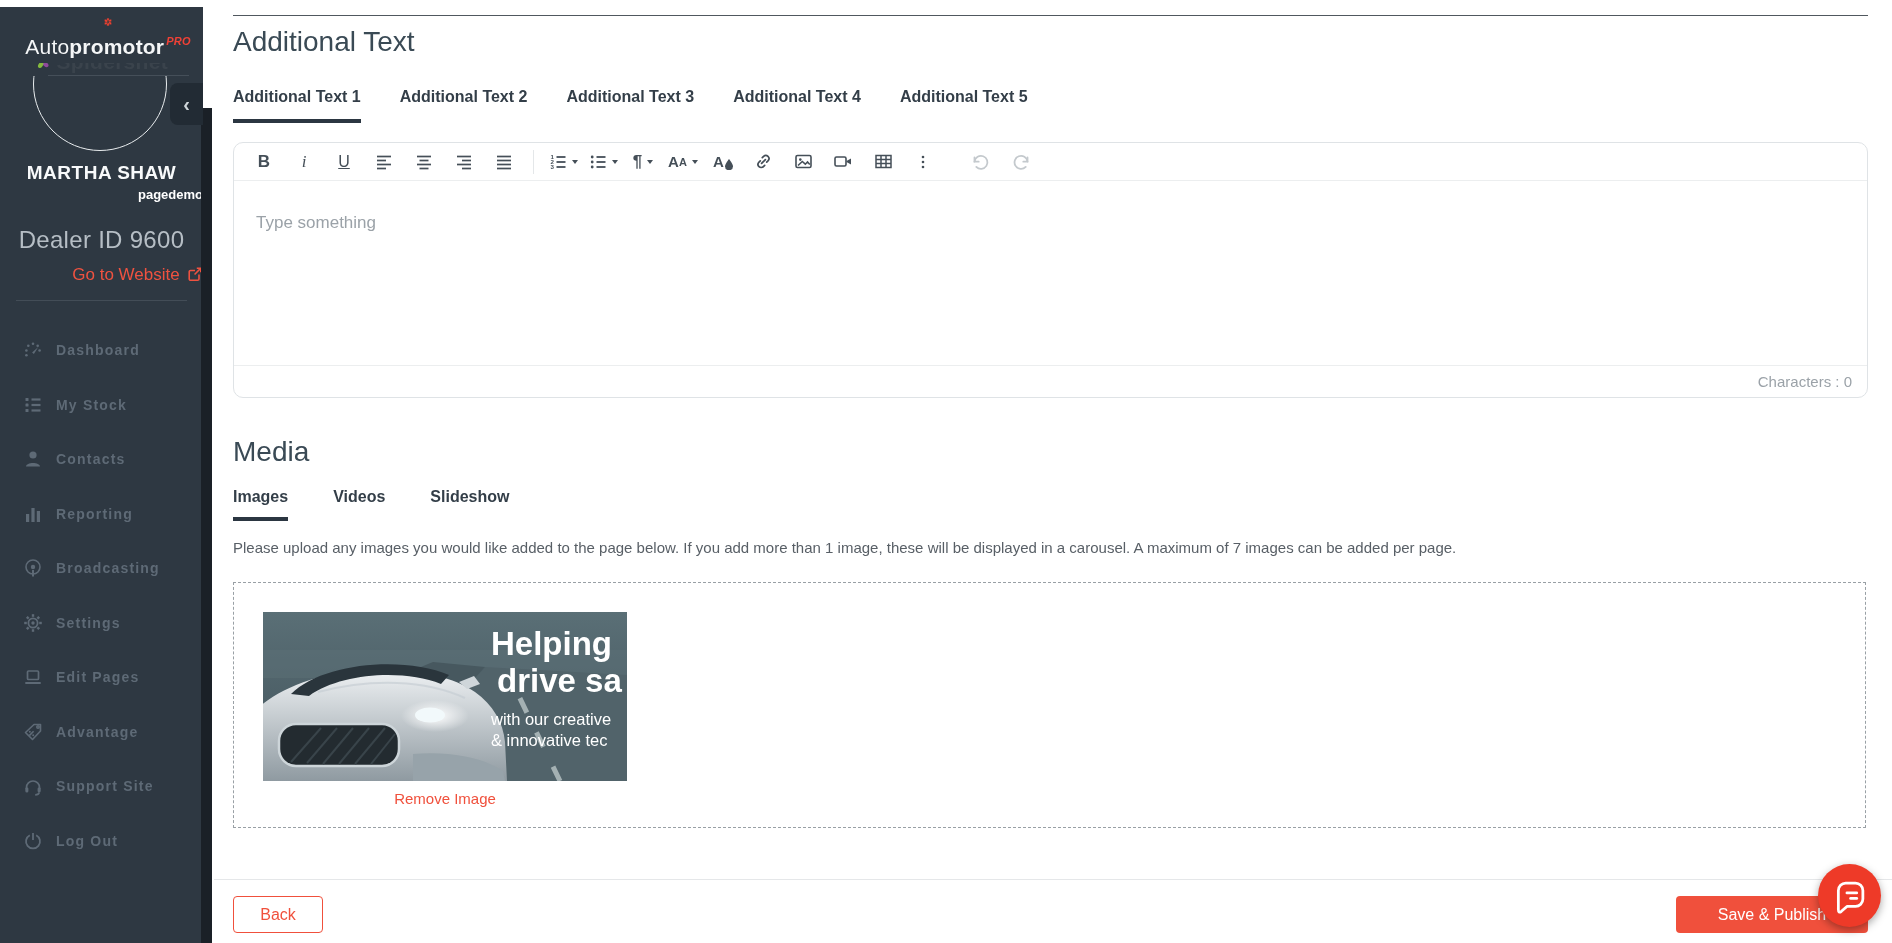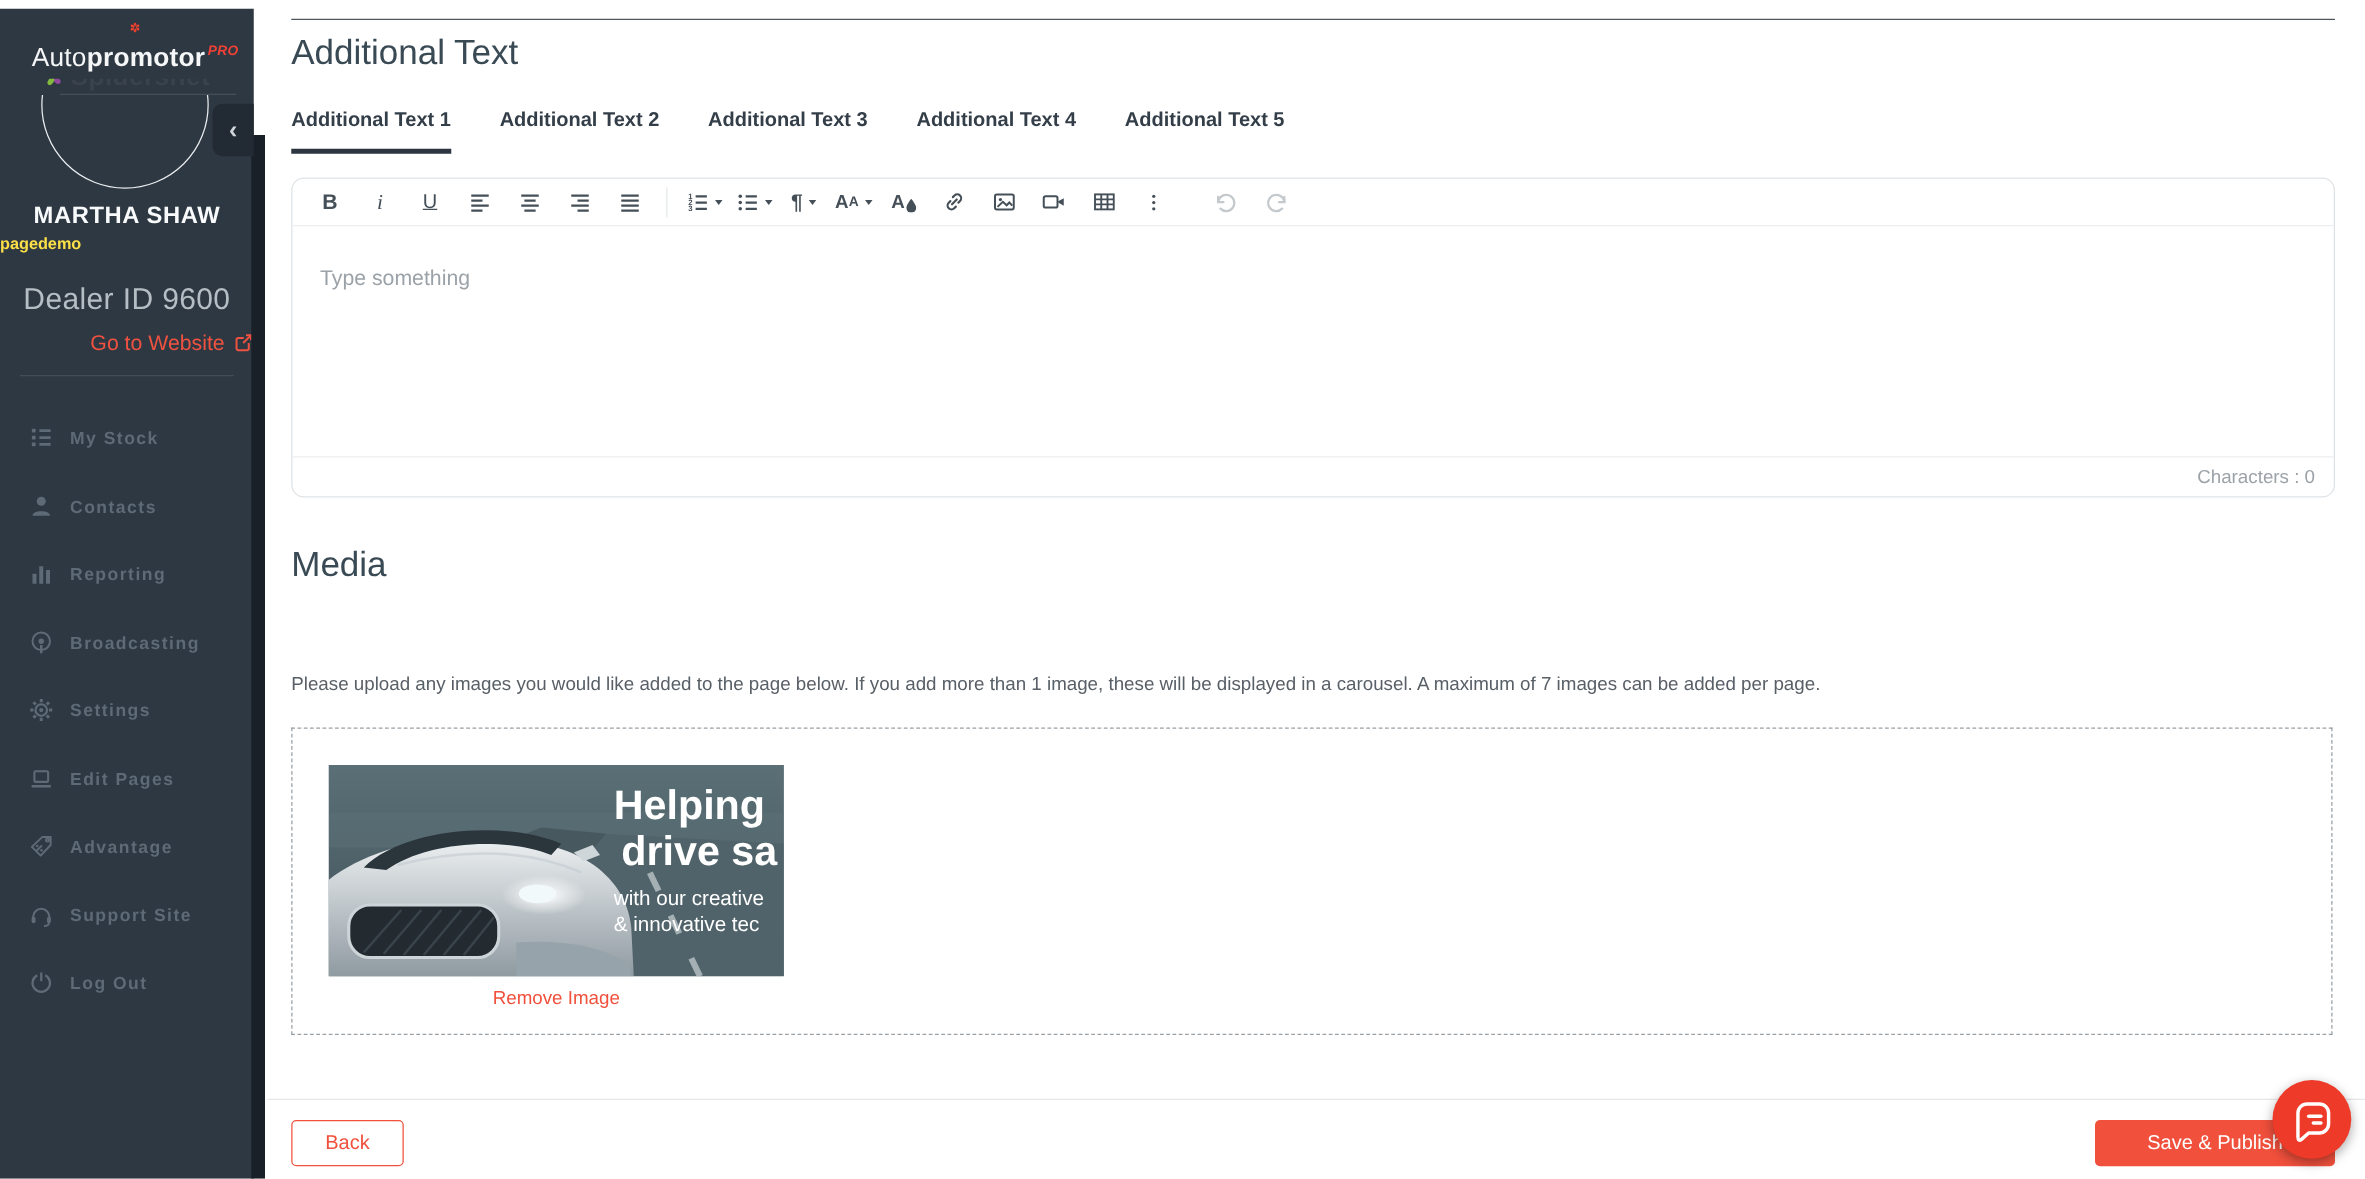--- a/index.html
+++ b/index.html
@@ -24,21 +24,21 @@
   .spidernet { position:absolute; left:36px; top:56px; width:132px; height:27px; overflow:hidden; }
   .spidernet-inner { display:flex; align-items:center; gap:7px; margin-top:-14px; }
   .spidernet-name { font-size:21px; font-weight:700; color:#3a434c; letter-spacing:.3px; }
 
   .collapse-tab { position:absolute; right:0; top:76px; width:33px; height:42px; background:#222b34;
                   border-radius:8px 0 0 8px; display:flex; align-items:center; justify-content:center;
                   color:#cfd5d9; font-size:20px; font-weight:700; cursor:pointer; z-index:7; }
 
   .user-name { position:absolute; top:155px; width:100%; text-align:center; color:#f8fafb;
                font-size:19px; font-weight:700; letter-spacing:.5px; }
-  .user-sub  { position:absolute; top:180px; width:100%; text-align:left; color:#fde047;
+  .user-sub  { position:absolute; top:180px; width:100%; text-align:right; color:#ffffff;
                font-size:13px; font-weight:700; }
   .dealer-id { position:absolute; top:219px; width:100%; text-align:center; color:#b6bec5;
                font-size:24px; font-weight:400; letter-spacing:.3px; }
   .website-link { position:absolute; top:258px; width:100%; text-align:center; color:#ef5240;
                   font-size:17px; cursor:pointer;margin-left:36px; }
   .website-link svg { vertical-align:-2px; margin-left:7px; }
 
   .menu { position:absolute; top:316px; left:0; right:0; }
   .menu-item { height:54.5px; display:flex; align-items:center; padding-left:23px; gap:13px; cursor:pointer; }
   .menu-item .label { color:#5e6a76; font-size:14px; font-weight:700; letter-spacing:1.2px; }
@@ -157,20 +157,32 @@
         <path d="M13.5 9.5 v5 a1.5 1.5 0 0 1 -1.5 1.5 H4 a1.5 1.5 0 0 1 -1.5 -1.5 V6.5 A1.5 1.5 0 0 1 4 5 h5"></path>
         <path d="M11 2.5 h4.5 v4.5"></path>
         <path d="M15 3 L8.5 9.5"></path>
       </svg>
     </div>
 
     <div class="side-div2"></div>
 
     <div class="menu">
       <div class="menu-item">
+        <svg width="20" height="20" viewBox="0 0 20 20" fill="#5e6a76" stroke="none">
+          <circle cx="3.4" cy="10.5" r="1.3"></circle>
+            <circle cx="5.3" cy="5.8" r="1.3"></circle>
+            <circle cx="10" cy="3.8" r="1.3"></circle>
+          <circle cx="14.7" cy="5.8" r="1.3"></circle>
+            <circle cx="3.4" cy="15.2" r="1.3"></circle>
+            <circle cx="16.6" cy="10.5" r="1.3"></circle>
+          <path d="M9.1 12.4 L15.2 6.9 L10.9 14 Z"></path>
+        </svg>
+        <span class="label">Dashboard</span>
+      </div>
+      <div class="menu-item">
         <svg width="20" height="20" viewBox="0 0 20 20">
           <g fill="#5e6a76">
               <rect x="2.5" y="3" width="3" height="3" rx=".6"></rect>
               <rect x="2.5" y="8.5" width="3" height="3" rx=".6"></rect>
               <rect x="2.5" y="14" width="3" height="3" rx=".6"></rect>
             </g>
           <g stroke="#5e6a76" stroke-width="2.2">
               <line x1="8.5" y1="4.5" x2="17.5" y2="4.5"></line>
               <line x1="8.5" y1="10" x2="17.5" y2="10"></line>
               <line x1="8.5" y1="15.5" x2="17.5" y2="15.5"></line>
@@ -402,20 +414,25 @@
       <div class="editor-body">
         <span class="placeholder">Type something</span>
       </div>
       <div class="editor-foot">
         <span>Characters : 0</span>
       </div>
     </div>
 
     <div class="h1" id="h-media">Media</div>
 
+    <div class="tabs" id="media-tabs">
+      <div class="tab active">Images</div>
+      <div class="tab">Videos</div>
+      <div class="tab">Slideshow</div>
+    </div>
 
     <div class="media-desc">Please upload any images you would like added to the page below. If you add more than 1 image, these will be displayed in a carousel. A maximum of 7 images can be added per page.</div>
 
     <div class="upload-box">
       <div class="image-card">
         <div class="promo">
           <svg class="art" width="364" height="169" viewBox="0 0 364 169" preserveAspectRatio="none">
             <defs>
               <linearGradient id="bgg" x1="0" y1="0" x2="0" y2="1">
                 <stop offset="0" stop-color="#5a6f76"></stop>

